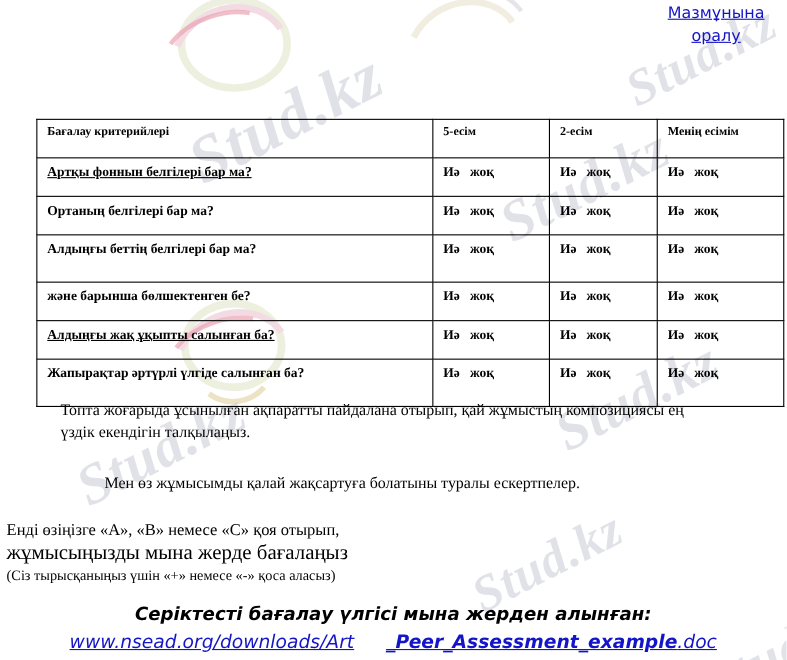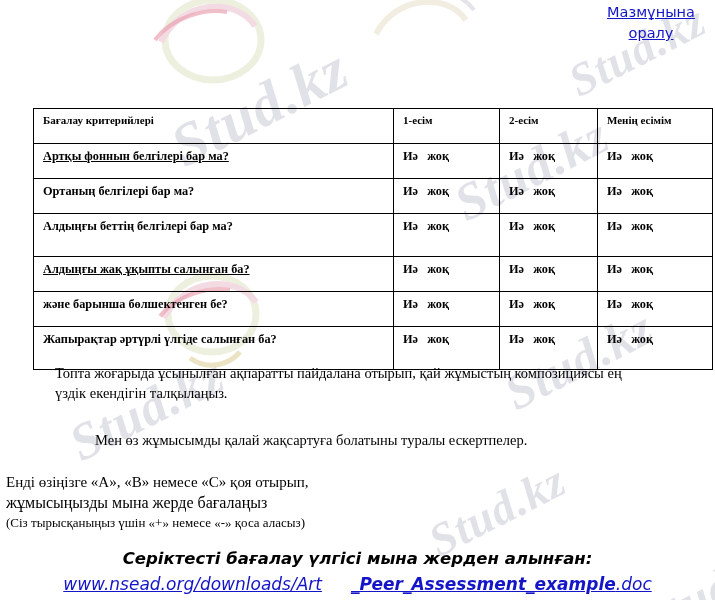--- a/index.html
+++ b/index.html
@@ -169,21 +169,21 @@
     position: absolute;
     left: 6px;
     top: 472px;
     width: 520px;
   }
   #instructions .line1 {
     font-size: 15px;
     line-height: 21px;
   }
   #instructions .line2 {
-    font-size: 16px;
+    font-size: 19px;
     line-height: 20px;
   }
   #instructions .line3 {
     font-size: 13px;
     line-height: 20px;
   }
 
   
   #credit {
     position: absolute;
@@ -250,21 +250,21 @@
 <div id="content-layer">
 
 
   <a id="toc-link">Мазмұнына оралу</a>
 
 
   <table id="criteria-table">
     <thead>
       <tr>
         <td class="c-crit">Бағалау критерийлері</td>
-        <td class="c-n1">1-есім</td>
+        <td class="c-n1">5-есім</td>
         <td class="c-n2">2-есім</td>
         <td class="c-n3">Менің есімім</td>
       </tr>
     </thead>
     <tbody>
       <tr>
         <td class="c-crit u">Артқы фоннын белгілері бар ма?</td>
         <td class="c-n1 answer">Иә   жоқ</td>
         <td class="c-n2 answer">Иә   жоқ</td>
         <td class="c-n3 answer">Иә   жоқ</td>
@@ -275,27 +275,27 @@
         <td class="c-n2 answer">Иә   жоқ</td>
         <td class="c-n3 answer">Иә   жоқ</td>
       </tr>
       <tr class="tall2">
         <td class="c-crit">Алдыңғы беттің белгілері бар ма?</td>
         <td class="c-n1 answer">Иә   жоқ</td>
         <td class="c-n2 answer">Иә   жоқ</td>
         <td class="c-n3 answer">Иә   жоқ</td>
       </tr>
       <tr>
+        <td class="c-crit">және барынша бөлшектенген бе?</td>
+        <td class="c-n1 answer">Иә   жоқ</td>
+        <td class="c-n2 answer">Иә   жоқ</td>
+        <td class="c-n3 answer">Иә   жоқ</td>
+      </tr>
+      <tr>
         <td class="c-crit u">Алдыңғы жақ ұқыпты салынған ба?</td>
-        <td class="c-n1 answer">Иә   жоқ</td>
-        <td class="c-n2 answer">Иә   жоқ</td>
-        <td class="c-n3 answer">Иә   жоқ</td>
-      </tr>
-      <tr>
-        <td class="c-crit">және барынша бөлшектенген бе?</td>
         <td class="c-n1 answer">Иә   жоқ</td>
         <td class="c-n2 answer">Иә   жоқ</td>
         <td class="c-n3 answer">Иә   жоқ</td>
       </tr>
       <tr class="tall2">
         <td class="c-crit">Жапырақтар әртүрлі үлгіде салынған ба?</td>
         <td class="c-n1 answer">Иә   жоқ</td>
         <td class="c-n2 answer">Иә   жоқ</td>
         <td class="c-n3 answer">Иә   жоқ</td>
       </tr>

